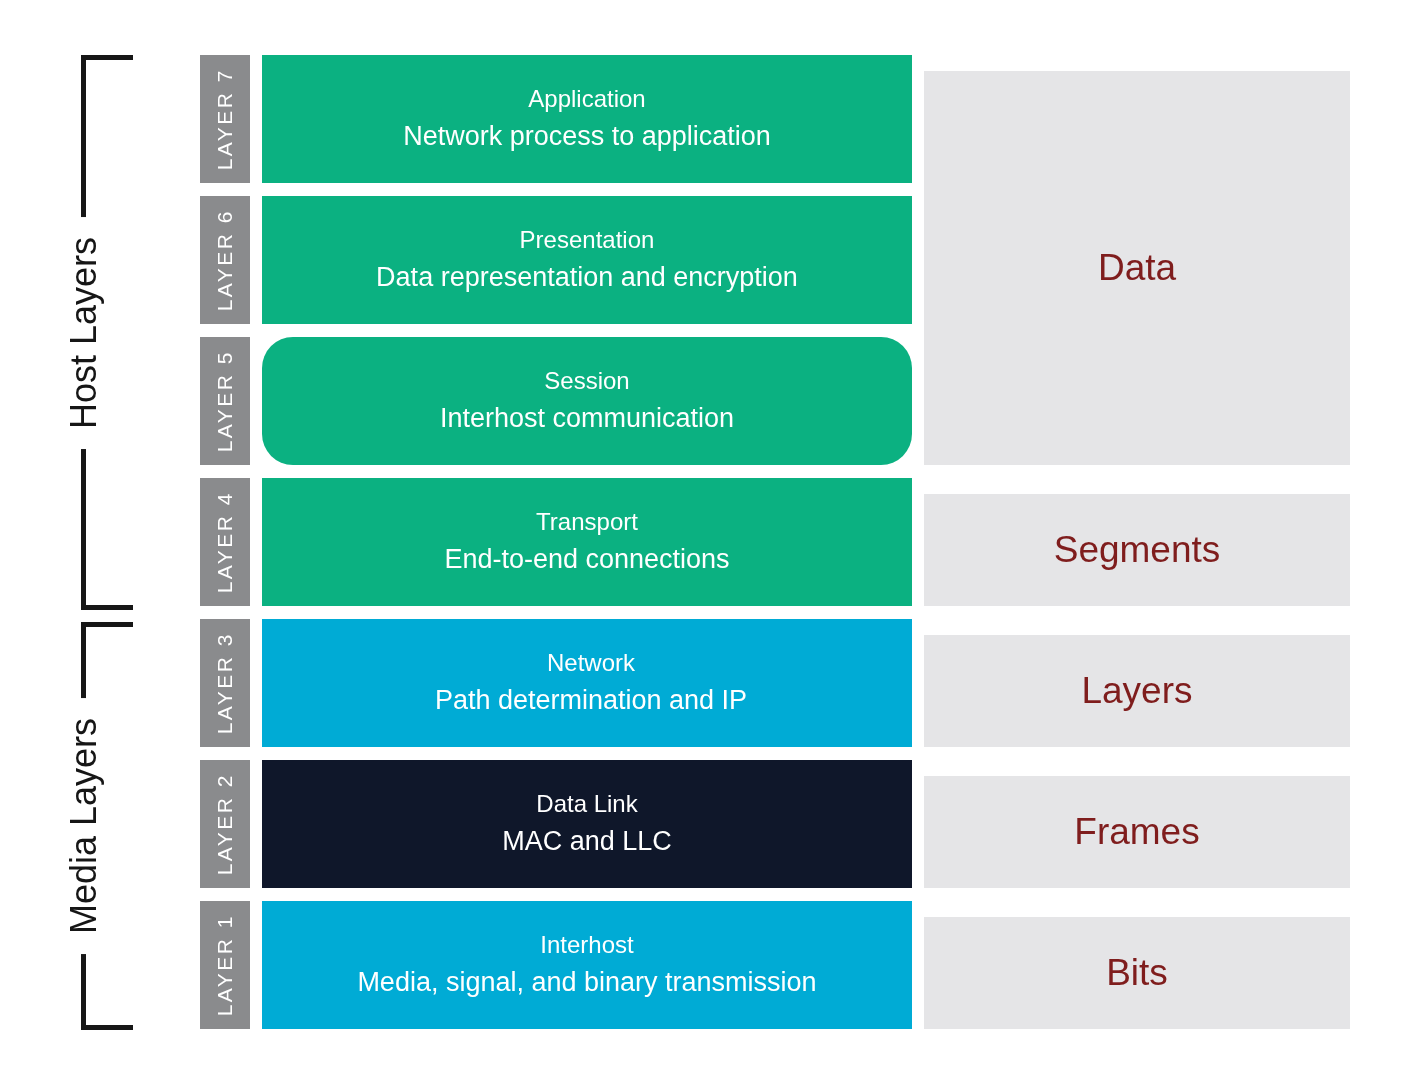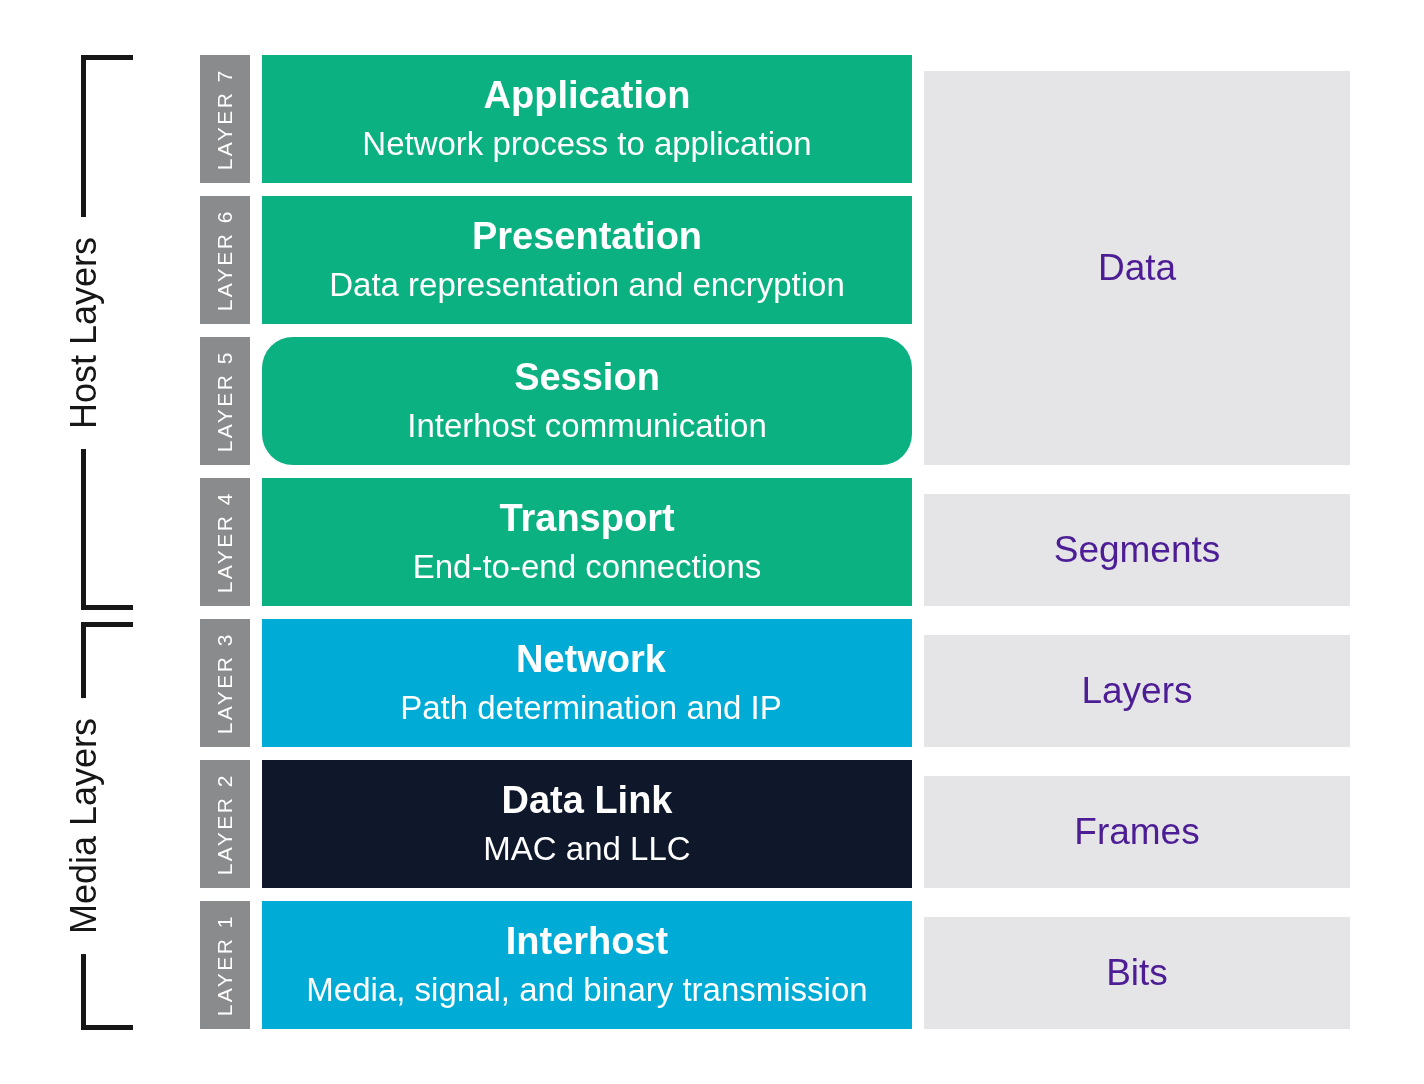--- a/index.html
+++ b/index.html
@@ -36,27 +36,27 @@
   }
 
   .layer-box {
     grid-column:2;
     display:flex; flex-direction:column;
     align-items:center; justify-content:center;
     gap:9px;
     text-align:center;
     color:#ffffff;
   }
-  .layer-title { font-size:38px; font-weight:bold; line-height:1.1; }
-  .layer-subtitle { font-size:33px; line-height:1.1; }
+  .layer-title { font-size:24px; font-weight:normal; line-height:1.1; }
+  .layer-subtitle { font-size:27px; line-height:1.1; }
 
   .unit {
     grid-column:3;
     display:flex; align-items:center; justify-content:center;
-    color:#4c1d95;
+    color:#7f1d1d;
     font-size:37px;
     margin-top:16px;
   }
   .unit-span3 { grid-row:1 / span 3; }
 
   
   .bracket {
     position:absolute;
     left:81px; width:52px;
     border-left:5px solid #161616;

